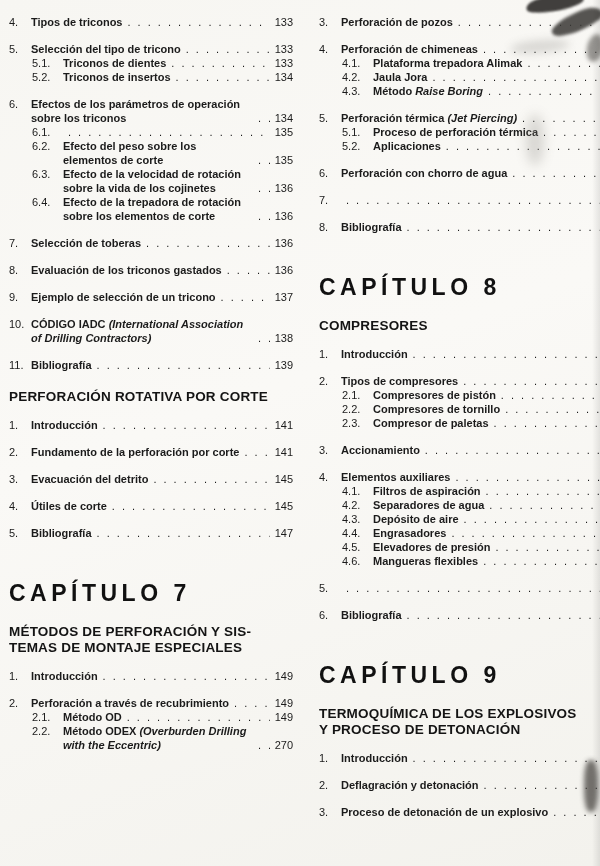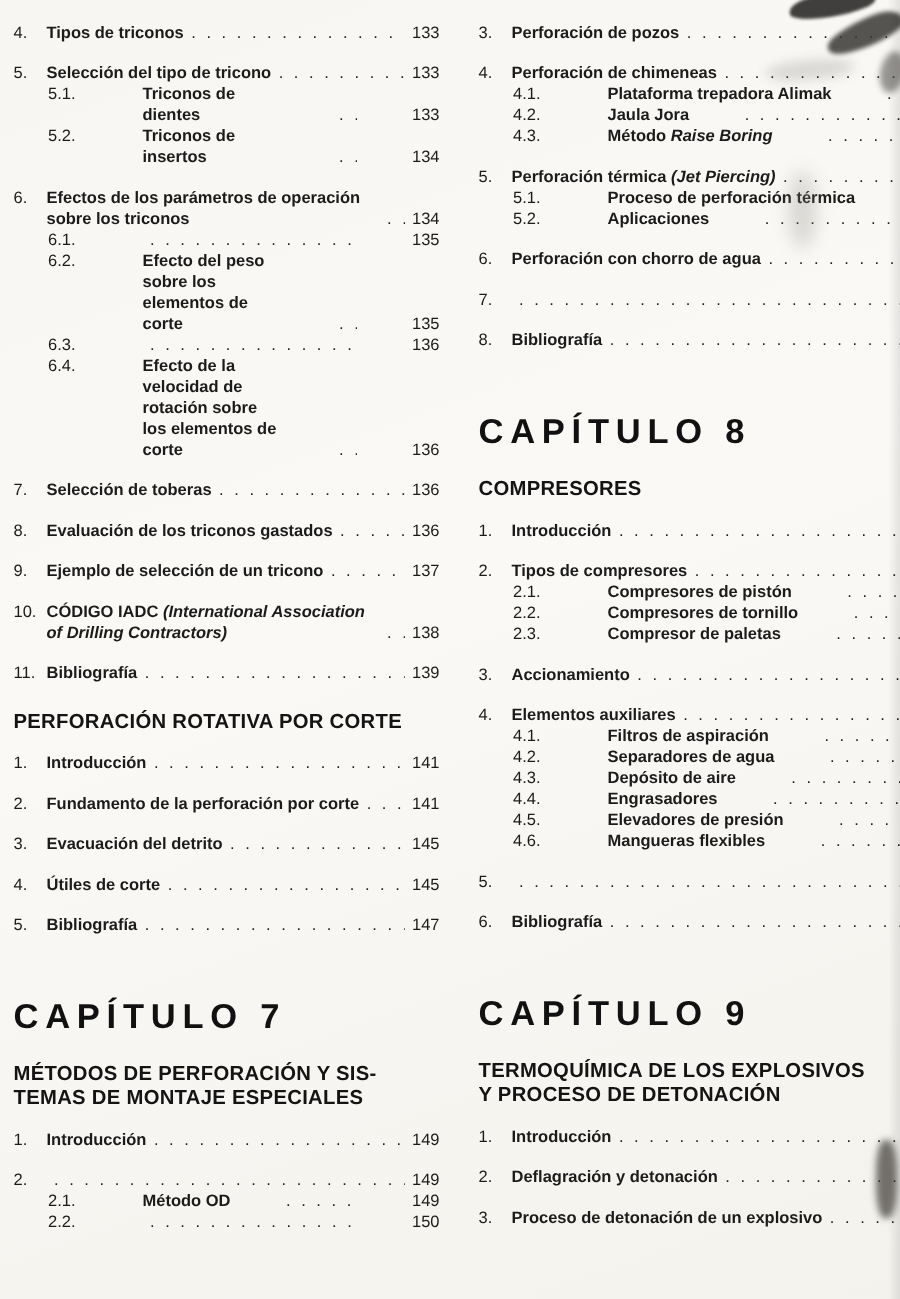--- a/index.html
+++ b/index.html
@@ -25,21 +25,21 @@
   .col:last-child { width: auto; flex: 1 1 auto; }
 
   .entry {
     display: flex;
     align-items: flex-end;
     font-size: 11px;
     line-height: 14px;
     color: #1b1b1b;
   }
   .entry .num { align-self: flex-start; flex: 0 0 22px; }
-  .entry.level1 { padding-left: 23px; gap: 32px; }
+  .entry.level1 { padding-left: 23px; }
   .entry.level1 .num { flex: 0 0 31px; }
   .entry .text { flex: 0 1 auto; font-weight: bold; }
   .entry .text .it { font-style: italic; }
   .entry .dots {
     flex: 1 1 12px;
     min-width: 12px;
     overflow: hidden;
     white-space: nowrap;
     margin: 0 3px 0 5px;
     letter-spacing: 2px;
@@ -142,26 +142,27 @@
             <span class="page">135</span>
           </div>
           <div class="entry level1">
             <span class="num">6.2.</span>
             <span class="text"><span>Efecto del peso sobre los elementos de corte</span></span>
             <span class="dots"></span>
             <span class="page">135</span>
           </div>
           <div class="entry level1">
             <span class="num">6.3.</span>
+            <span class="text"><span>Efecto de la velocidad de rotación sobre la vida de los cojinetes</span></span>
             <span class="dots"></span>
             <span class="page">136</span>
           </div>
           <div class="entry level1">
             <span class="num">6.4.</span>
-            <span class="text"><span>Efecto de la velocidad de rotación sobre los elementos de corte</span></span>
+            <span class="text"><span>Efecto de la trepadora de rotación sobre los elementos de corte</span></span>
             <span class="dots"></span>
             <span class="page">136</span>
           </div>
           <div class="entry level0">
             <span class="num">7.</span>
             <span class="text"><span>Selección de toberas</span></span>
             <span class="dots"></span>
             <span class="page">136</span>
           </div>
           <div class="entry level0">
@@ -227,33 +228,35 @@
 TEMAS DE MONTAJE ESPECIALES</div>
         <div class="entries">
           <div class="entry level0">
             <span class="num">1.</span>
             <span class="text"><span>Introducción</span></span>
             <span class="dots"></span>
             <span class="page">149</span>
           </div>
           <div class="entry level0">
             <span class="num">2.</span>
+            <span class="text"><span>Perforación a través de recubrimiento</span></span>
             <span class="dots"></span>
             <span class="page">149</span>
           </div>
           <div class="entry level1">
             <span class="num">2.1.</span>
             <span class="text"><span>Método OD</span></span>
             <span class="dots"></span>
             <span class="page">149</span>
           </div>
           <div class="entry level1">
             <span class="num">2.2.</span>
-            <span class="dots"></span>
-            <span class="page">150</span>
+            <span class="text"><span>Método ODEX </span><span class="it">(Overburden Drilling with the Eccentric)</span></span>
+            <span class="dots"></span>
+            <span class="page">270</span>
           </div>
         </div>
       </div>
       <div class="col">
         <div class="entries">
           <div class="entry level0">
             <span class="num">3.</span>
             <span class="text"><span>Perforación de pozos</span></span>
             <span class="dots"></span>
           </div>

